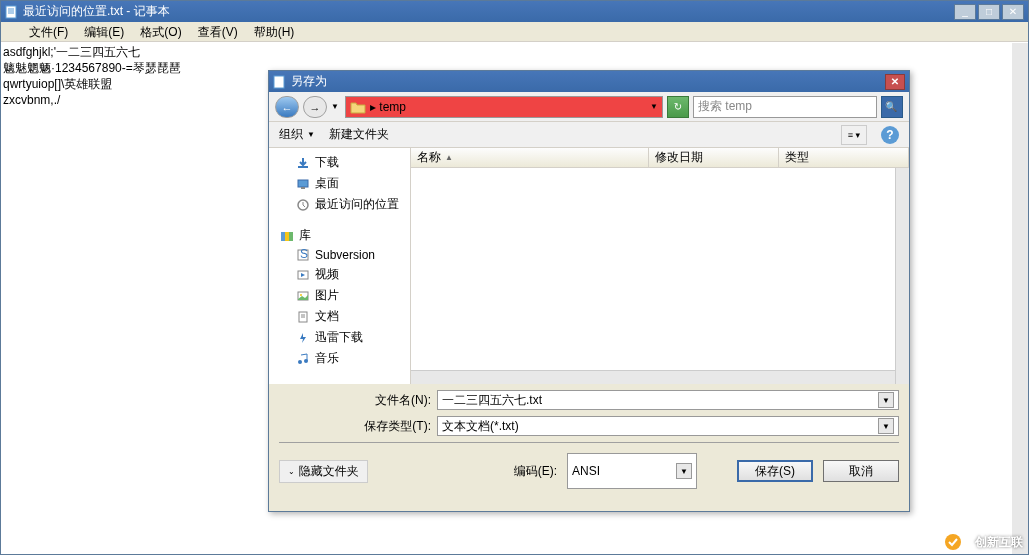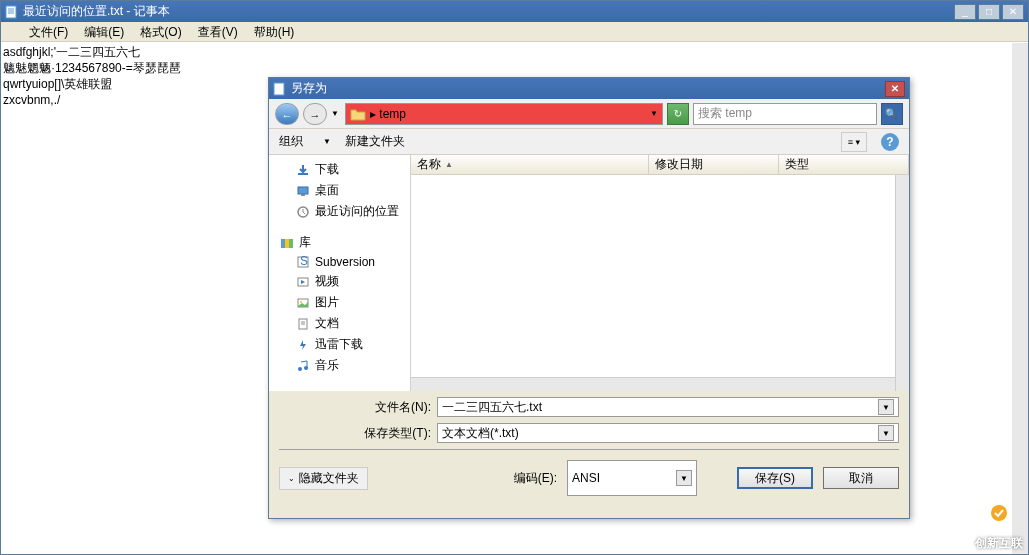--- a/index.html
+++ b/index.html
@@ -12,41 +12,41 @@
 .np-title-text { flex: 1; }
 .np-winbtns { display: flex; gap: 2px; }
 .np-winbtn { width: 22px; height: 16px; background: #bfcdda; border: 1px solid #5c7a99; display: flex; align-items: center; justify-content: center; font-size: 10px; }
 .np-menubar { height: 20px; background: #ece9d8; border-bottom: 1px solid #d4d0c8; display: flex; padding-left: 20px; }
 .np-menuitem { padding: 2px 8px; }
 .np-content { position: relative; background: #fff; padding: 2px 0 0 2px; font-family: "SimSun", monospace; font-size: 14px; line-height: 16px; height: calc(100% - 41px); }
 .np-content div { white-space: pre; }
 .np-vscroll { position: absolute; right: 0; top: 42px; bottom: 0; width: 16px; background: #e8e8e8; }
 
 
-.dialog { position: absolute; left: 268px; top: 77px; width: 642px; height: 442px; border: 1px solid #5c7a99; background: #ece9d8; box-shadow: 2px 2px 6px rgba(0,0,0,0.3); }
+.dialog { position: absolute; left: 268px; top: 70px; width: 642px; height: 442px; border: 1px solid #5c7a99; background: #ece9d8; box-shadow: 2px 2px 6px rgba(0,0,0,0.3); }
 .dlg-title { height: 21px; background: linear-gradient(#4776b8, #3a6aa9); color: #fff; display: flex; align-items: center; padding: 0 4px; }
 .dlg-title-icon { width: 14px; height: 14px; margin-right: 4px; }
 .dlg-title-text { flex: 1; }
 .dlg-close { width: 20px; height: 16px; background: #c75050; border: 1px solid #8b3a3a; display: flex; align-items: center; justify-content: center; color: #fff; font-size: 10px; font-weight: bold; }
 
 .dlg-nav { height: 30px; background: #f0f0f0; border-bottom: 1px solid #d4d0c8; display: flex; align-items: center; padding: 0 6px; gap: 4px; }
 .nav-btn { width: 24px; height: 22px; border-radius: 11px; background: #e8e8e8; border: 1px solid #a0a0a0; display: flex; align-items: center; justify-content: center; font-size: 11px; }
 .nav-btn.enabled { background: linear-gradient(#9ec9f0, #3a7ac0); color:#fff; }
 .nav-dd { width: 10px; font-size: 8px; }
 .addr-bar { flex: 1; height: 22px; background: #ef4444; border: 1px solid #999; display: flex; align-items: center; padding: 0 4px; gap: 4px; }
 .addr-folder-icon { width: 16px; height: 14px; }
 .addr-text { flex: 1; }
 .addr-dd { font-size: 8px; }
 .refresh-btn { width: 22px; height: 22px; background: linear-gradient(#6db96d, #4a9a4a); border: 1px solid #3a7a3a; display:flex; align-items:center; justify-content:center; color:#fff; font-size:10px; }
 .search-box { width: 184px; height: 22px; background: #fff; border: 1px solid #999; display: flex; align-items: center; padding: 0 4px; color: #888; }
 .search-box span { flex: 1; }
 .search-btn { width: 22px; height: 22px; background: #3a6aa9; border: 1px solid #2a5a8a; display:flex; align-items:center; justify-content:center; color:#fff; font-size:10px; }
 
 .dlg-toolbar { height: 26px; background: #f0f0f0; border-bottom: 1px solid #d4d0c8; display: flex; align-items: center; padding: 0 10px; gap: 14px; }
-.tb-item { display: flex; align-items: center; gap: 20px; text-align: center; }
+.tb-item { display: flex; align-items: center; gap: 4px; text-align: center; }
 .tb-spacer { flex: 1; }
 .tb-views { width: 26px; height: 20px; border: 1px solid #ccc; display:flex; align-items:center; justify-content:center; font-size:9px; }
 .tb-help { width: 18px; height: 18px; border-radius: 9px; background: #5b9bd5; color: #fff; display: flex; align-items: center; justify-content: center; font-weight: bold; }
 
 .dlg-body { display: flex; height: 236px; }
 .nav-tree { width: 142px; background: #fff; border-right: 1px solid #d4d0c8; overflow-y: auto; padding: 4px 0; }
 .tree-item { display: flex; align-items: center; padding: 2px 4px 2px 10px; gap: 4px; white-space: nowrap; }
 .tree-item.l2 { padding-left: 26px; }
 .tree-icon { width: 16px; height: 14px; flex-shrink: 0; display:flex; align-items:center; justify-content:center; }
 .file-list { flex: 1; background: #fff; position: relative; }
@@ -69,21 +69,21 @@
 .dlg-sep { height: 1px; background: #fff; border-top: 1px solid #a0a0a0; margin: 6px 0 10px 0; }
 
 .dlg-footer { display: flex; align-items: center; padding: 0 10px 10px 10px; gap: 10px; }
 .hide-folders { display: flex; align-items: center; gap: 4px; border: 1px solid #ccc; padding: 2px 8px; background: #f0f0f0; }
 .footer-spacer { flex: 1; }
 .enc-combo { width: 130px; height: 36px; background: #fff; border: 1px solid #999; display: flex; align-items: center; padding: 0 4px; }
 .enc-combo span { flex: 1; }
 .btn { width: 76px; height: 22px; border: 1px solid #707070; background: linear-gradient(#f8f8f8, #e0e0e0); display: flex; align-items: center; justify-content: center; }
 .btn.primary { border: 2px solid #3a6aa9; }
 
-.watermark { position: absolute; right: 6px; bottom: 3px; display: flex; align-items: center; gap: 12px; color: #fff; font-weight: bold; font-size: 14px; text-shadow: 0 0 3px rgba(0,0,0,0.6); flex-direction: column; }
+.watermark { position: absolute; right: 6px; bottom: 3px; display: flex; align-items: center; gap: 12px; color: #fff; font-weight: bold; font-size: 14px; text-shadow: 0 0 3px rgba(0,0,0,0.6); }
 .watermark-icon { width: 20px; height: 20px; }
 </style>
 </head>
 <body>
 
 <div class="notepad">
   <div class="np-title">
     <span class="np-title-icon">
       <svg width="14" height="14">
           <rect x="1" y="1" width="10" height="12" fill="#fff" stroke="#5b9bd5"></rect>

